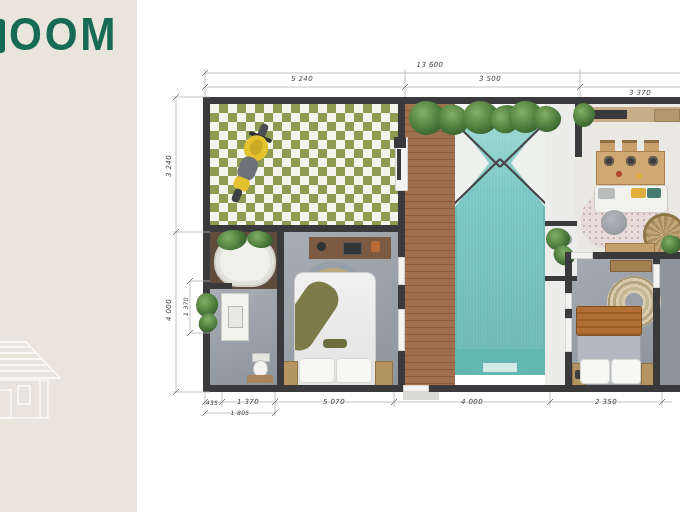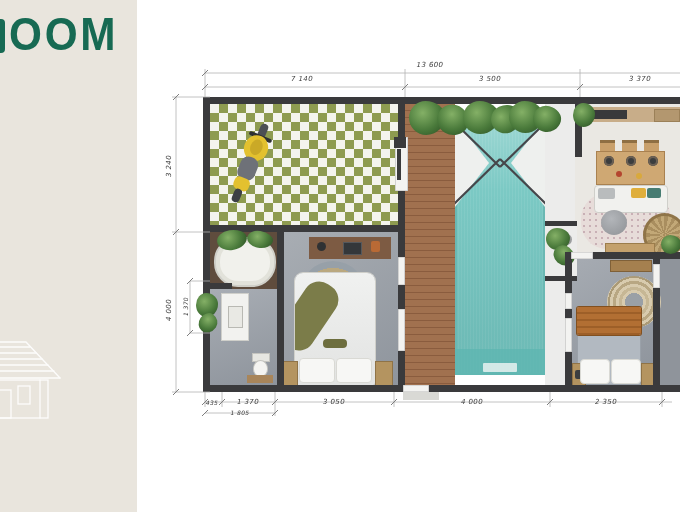--- a/index.html
+++ b/index.html
@@ -212,26 +212,26 @@
     <path stroke="#7e7e7e" stroke-width="1" fill="none" d="
       M202 76 L208 70  M202 90 L208 84  M402 90 L408 84  M577 90 L583 84
       M173 100 L179 94  M173 235 L179 229  M173 395 L179 389
       M187 284 L193 278  M187 336 L193 330
       M202 405 L208 399  M219 405 L225 399  M272 405 L278 399
       M391 405 L397 399  M547 405 L553 399  M659 405 L665 399
       M202 416 L208 410  M272 416 L278 410"></path>
   </svg>
 
   <div class="dim" style="left:400px;top:61px;">13 600</div>
-  <div class="dim" style="left:272px;top:75px;">7 140</div>
+  <div class="dim" style="left:272px;top:75px;">5 240</div>
   <div class="dim" style="left:460px;top:75px;">3 500</div>
-  <div class="dim" style="left:610px;top:75px;">3 370</div>
+  <div class="dim" style="left:610px;top:89px;">3 370</div>
   <div class="dim rot" style="left:139px;top:162px;">3 240</div>
   <div class="dim rot" style="left:139px;top:306px;">4 000</div>
   <div class="dim rot small" style="left:155px;top:303px;">1 370</div>
   <div class="dim small" style="left:182px;top:399px;">435</div>
   <div class="dim" style="left:218px;top:398px;">1 370</div>
-  <div class="dim" style="left:304px;top:398px;">3 050</div>
+  <div class="dim" style="left:304px;top:398px;">5 070</div>
   <div class="dim" style="left:442px;top:398px;">4 000</div>
   <div class="dim" style="left:576px;top:398px;">2 350</div>
   <div class="dim small" style="left:210px;top:409px;">1 805</div>
 
 </div>
 
 </body></html>

